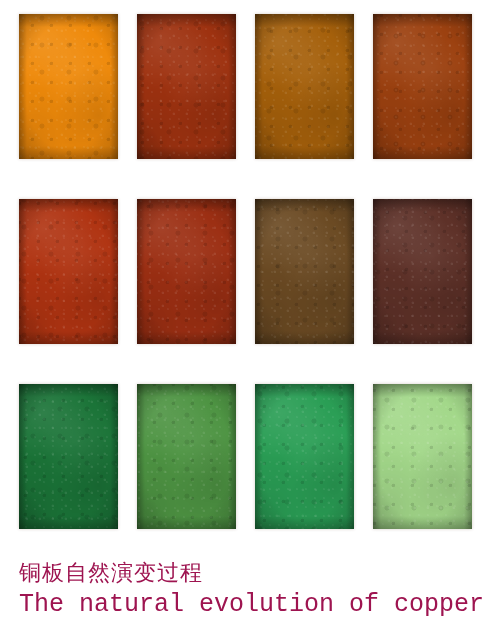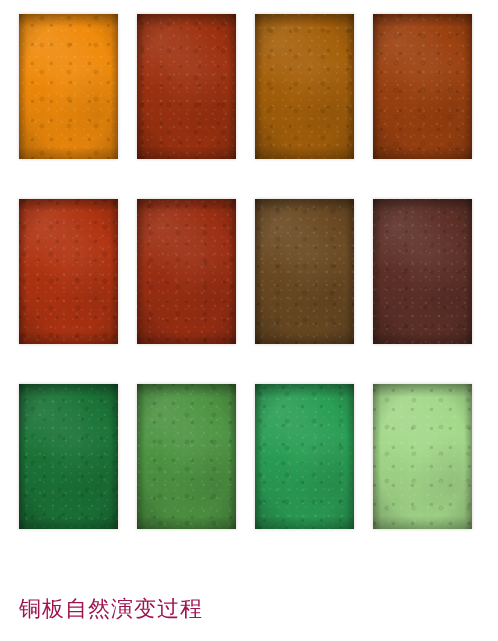--- a/index.html
+++ b/index.html
@@ -170,14 +170,15 @@
     </div>
     <div class="swatch">
       <div class="base" style="background: rgb(163, 216, 138);"></div>
       <div class="clouds" style="background-position: 7% 83%, 71% 19%, 87% 81%, 73% 43%;"></div>
       <div class="grain" style="background-position: 12px 3px, 7px 14px, 8px 7px, 18px 12px;"></div>
       <div class="vignette"></div>
     </div>
   </div>
 
 <div id="caption-block">
-  <div id="caption-cn" style="color: rgb(158, 20, 80); margin-top: 36px;">铜板自然演变过程</div>
+  <div id="caption-cn" style="color: rgb(158, 20, 80);">铜板自然演变过程</div>
+  <div id="caption-en" style="color: rgb(158, 20, 80);">The natural evolution of copper</div>
 </div>
 
 </body></html>

